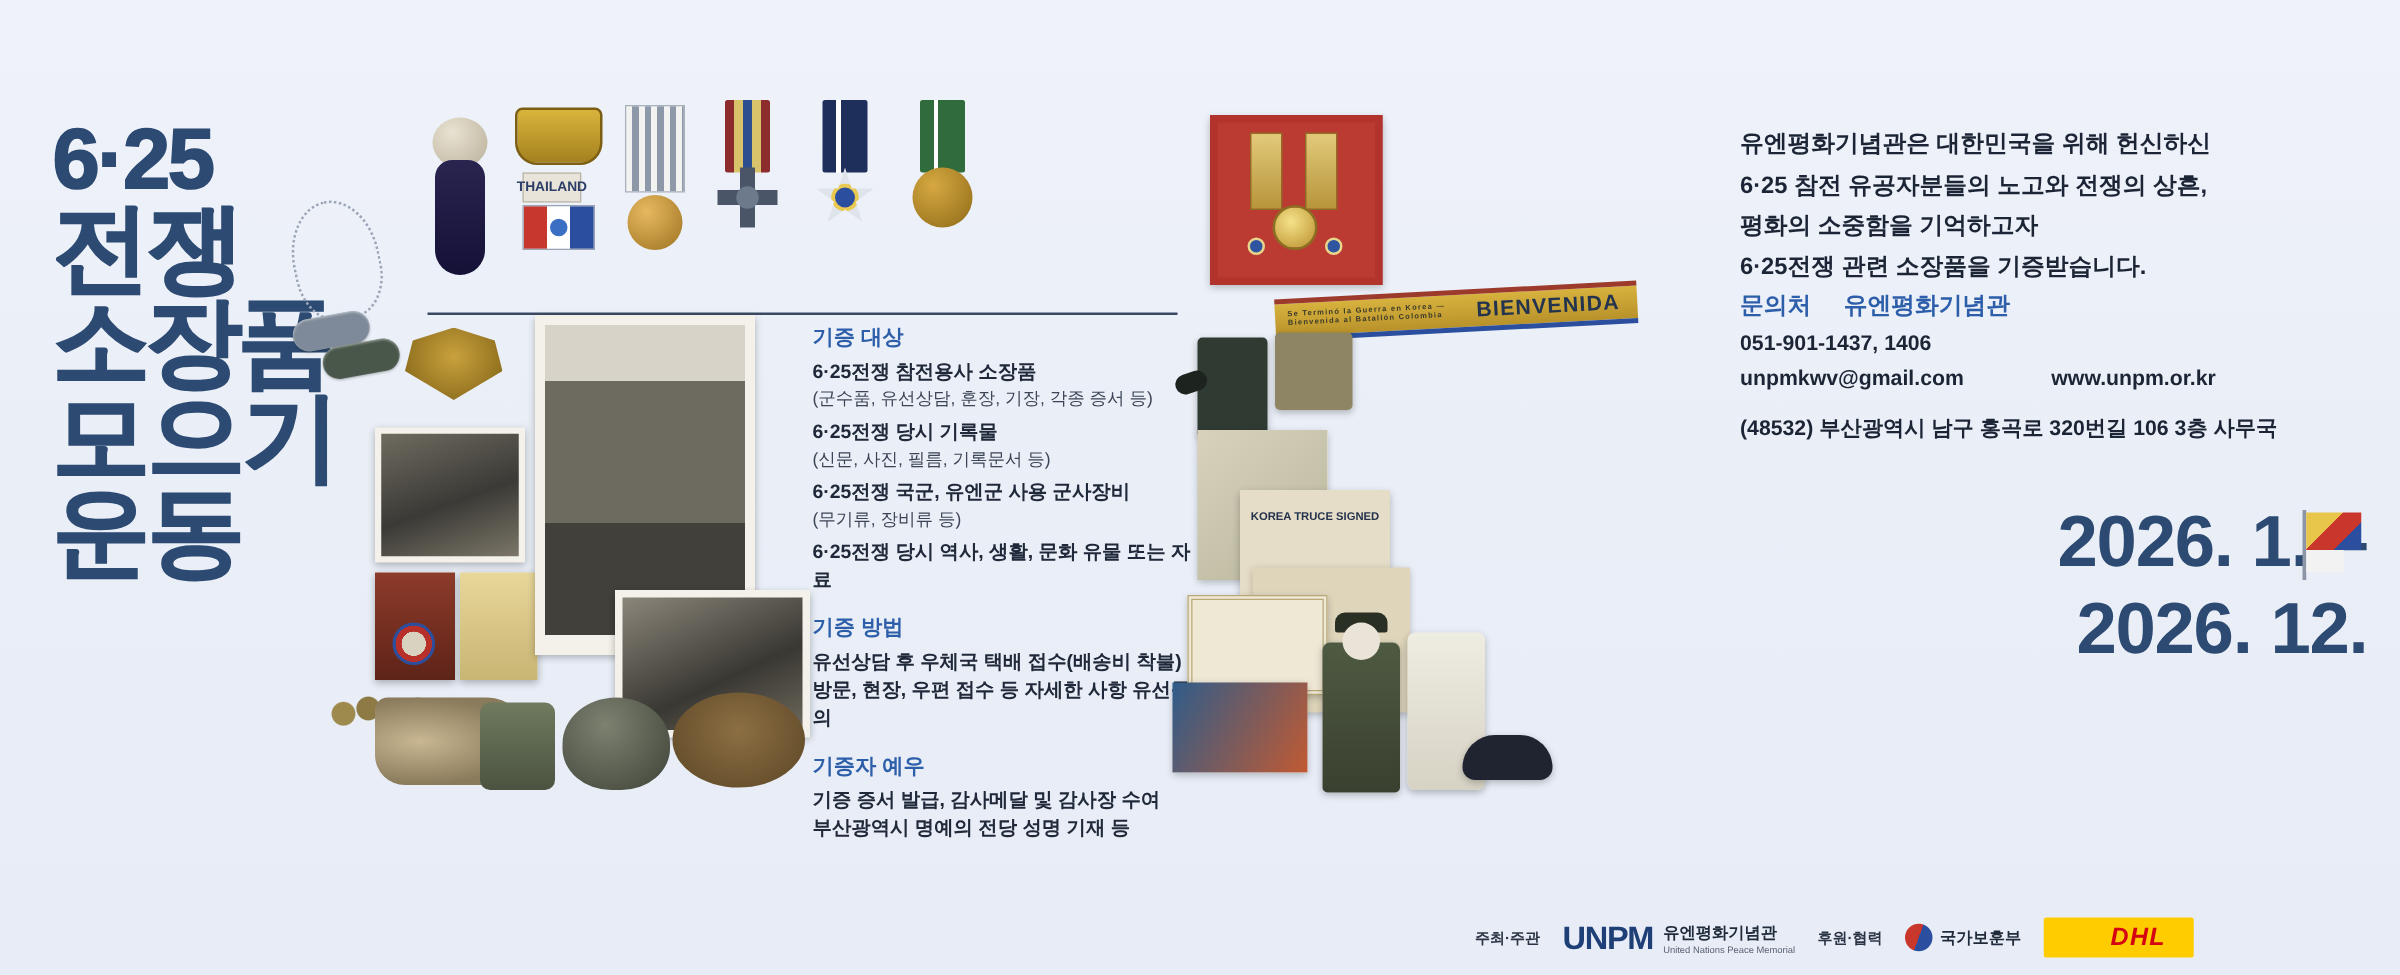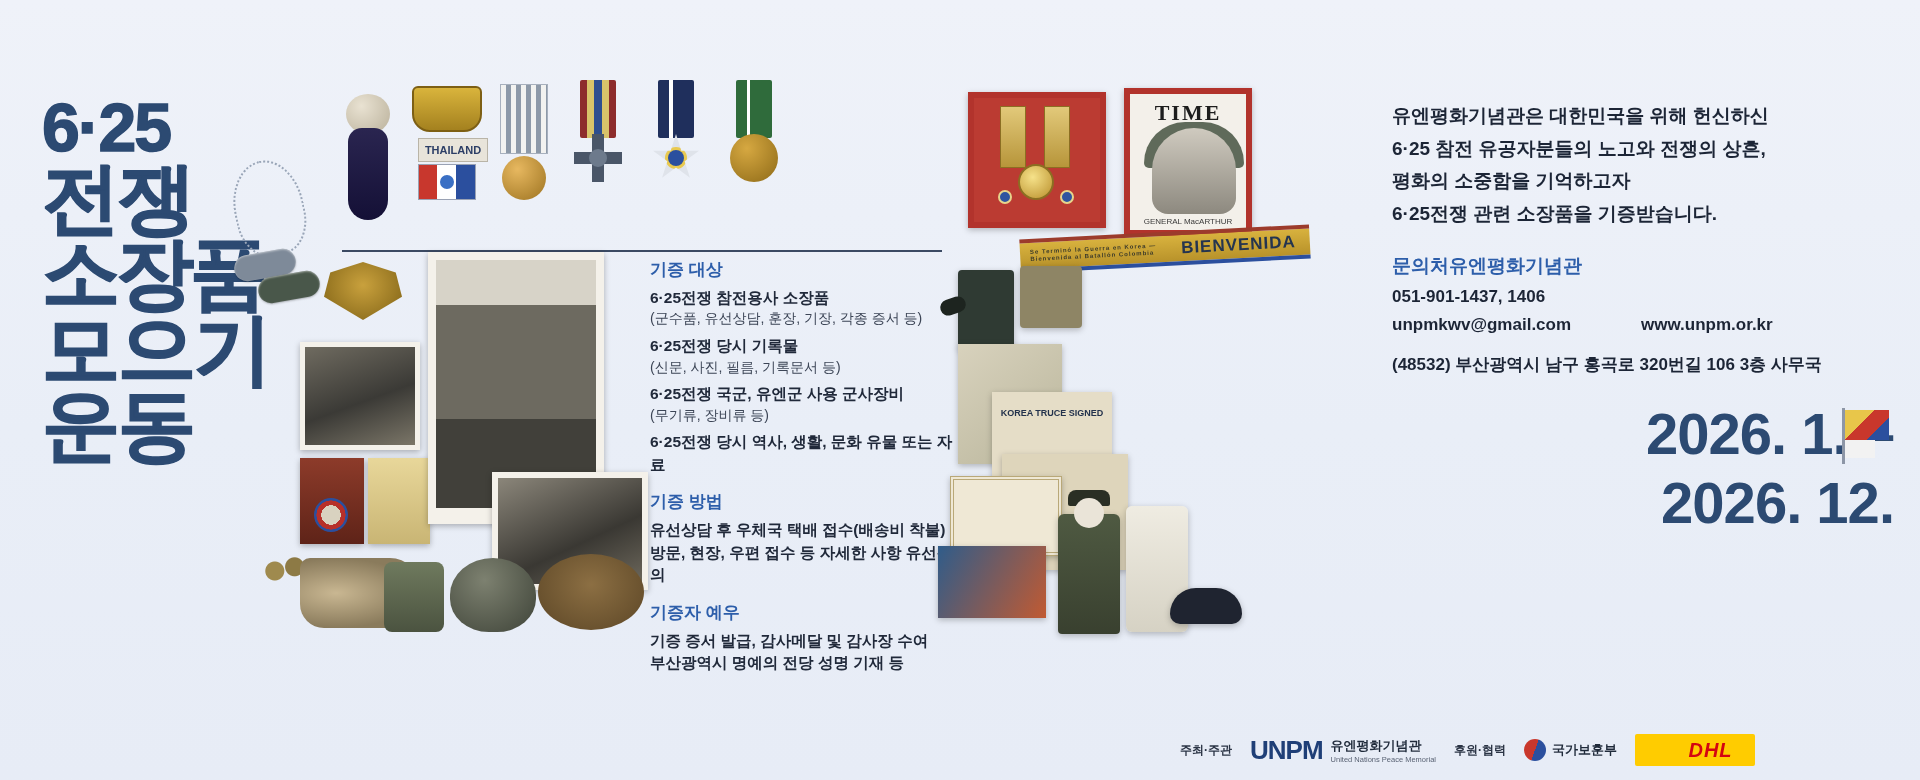--- a/index.html
+++ b/index.html
@@ -94,21 +94,21 @@
   .patch-thai {
     position: relative; width: 70px; height: 150px;
   }
   .patch-thai .top {
     position: absolute; left: 0; top: 6px; width: 70px; height: 46px;
     background: linear-gradient(180deg,#d9b43c,#a4811f);
     border-radius: 6px 6px 18px 18px;
     border: 2px solid #7d5f14;
   }
   .patch-thai .mid {
-    position: absolute; left: 6px; top: 58px; width: 70px; height: 24px;
+    position: absolute; left: 6px; top: 58px; width: 47px; height: 24px;
     background: #e8e4da; border: 1px solid #b9b4a7;
     color:#2c3e66; font-size: 11px; font-weight: 700;
     display:flex; align-items:center; justify-content:center;
   }
   .patch-thai .bot {
     position: absolute; left: 6px; top: 84px; width: 58px; height: 36px;
     background: linear-gradient(90deg,#c8372d 0 33%, #ffffff 33% 66%, #2b4f9e 66% 100%);
     border: 1px solid #9aa2b4;
   }
   .patch-thai .bot .un {
@@ -320,22 +320,22 @@
   .d.uniform2 { left: 176px; top: 248px; width: 62px; height: 126px; background: linear-gradient(180deg,#efece2,#d6d2c4); border-radius: 6px; }
   .d.beret { left: 220px; top: 330px; width: 72px; height: 36px; background: #1f2430; border-radius: 36px 36px 14px 14px; }
 
   
   .info {
     position: absolute; left: 1392px; top: 100px; width: 500px;
     color: #20293a;
   }
   .info .para { font-size: 19px; line-height: 1.72; font-weight: 700; color: #1c2536; }
   .info .contact-head {
-    margin-top: 22px; font-size: 19px; font-weight: 800; color: #2d5eaa;
-    display: flex; 
+    font-size: 19px; font-weight: 800; color: #2d5eaa;
+    display: flex; gap: 26px;
   }
   .info .contact-line { margin-top: 8px; font-size: 17px; font-weight: 700; color: #1c2536; }
   .info .contact-row { margin-top: 8px; display:flex; gap: 70px; font-size: 17px; font-weight: 700; color:#1c2536; }
   .info .addr { margin-top: 18px; font-size: 17px; font-weight: 700; color:#1c2536; }
 
   .dates {
     position: absolute; right: 26px; top: 400px;
     text-align: right; color: #2c4a72;
     font-weight: 900; letter-spacing: -1px;
   }
@@ -429,28 +429,20 @@
   <div class="red-frame frame-orders">
     <div class="inner">
       <div class="sash s1"></div>
       <div class="sash s2"></div>
       <div class="badge"></div>
       <div class="dot d1"></div>
       <div class="dot d2"></div>
     </div>
   </div>
 
-  <div class="red-frame frame-time">
-    <div class="inner">
-      <div class="ttl">TIME</div>
-      <div class="helmet"></div>
-      <div class="face"></div>
-      <div class="cap">GENERAL MacARTHUR</div>
-    </div>
-  </div>
 
   <div class="banner">
     <div class="small">Se Terminó la Guerra en Korea — Bienvenida al Batallón Colombia</div>
     <span>BIENVENIDA</span>
   </div>
 
   <div class="hr"></div>
 
   <div class="collage">
     <div class="ph badge-insignia">

